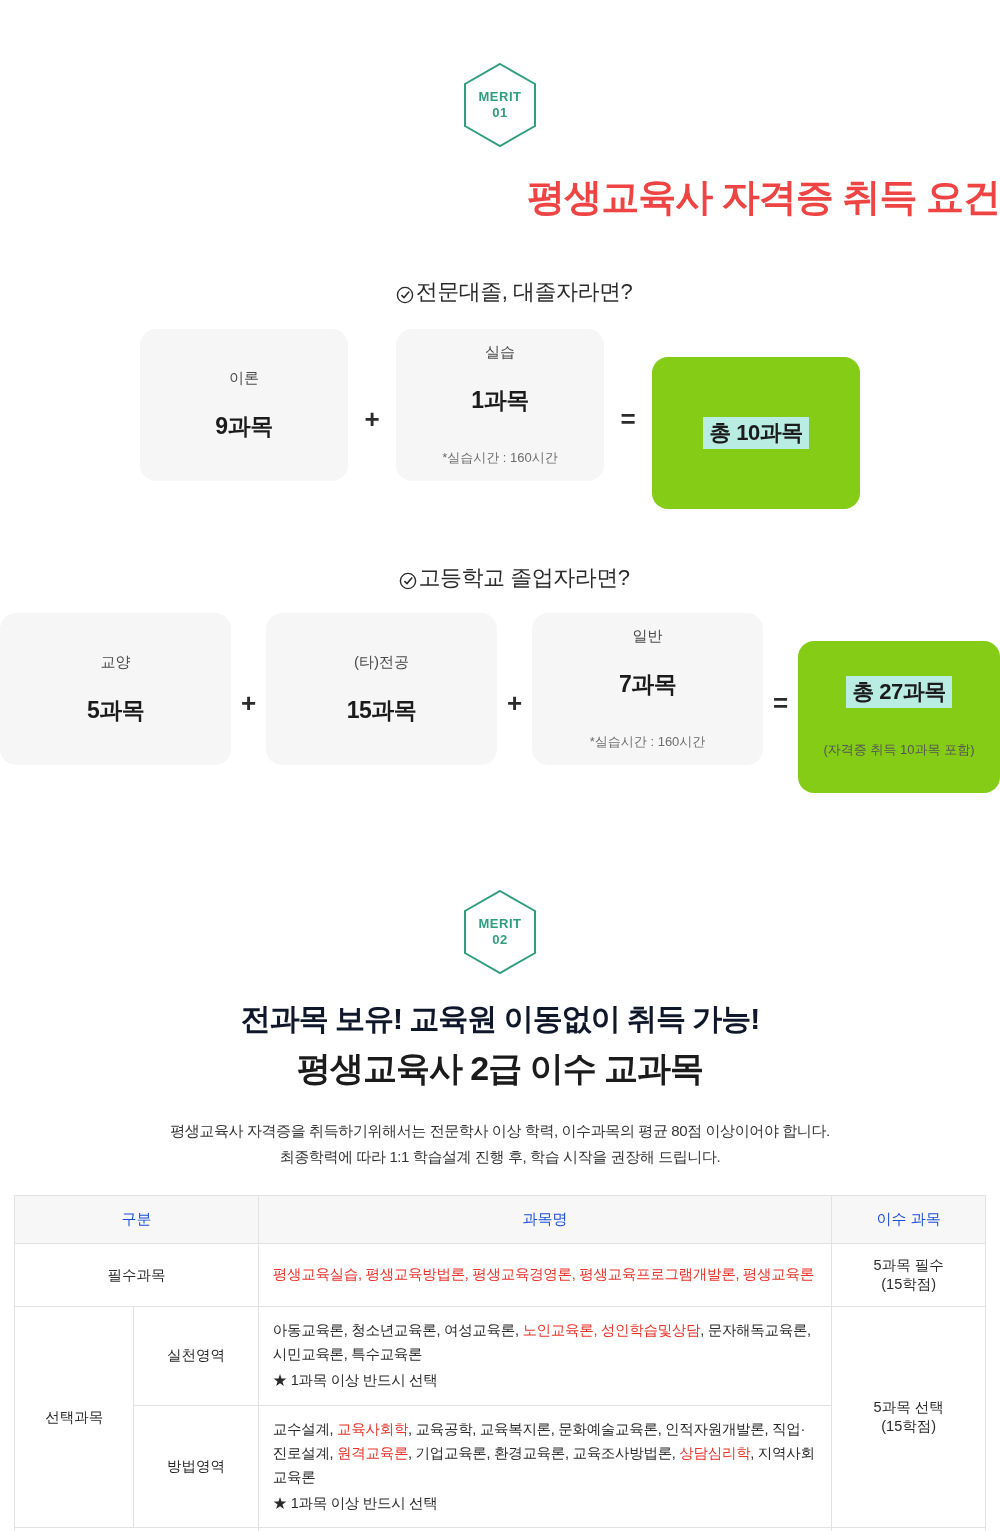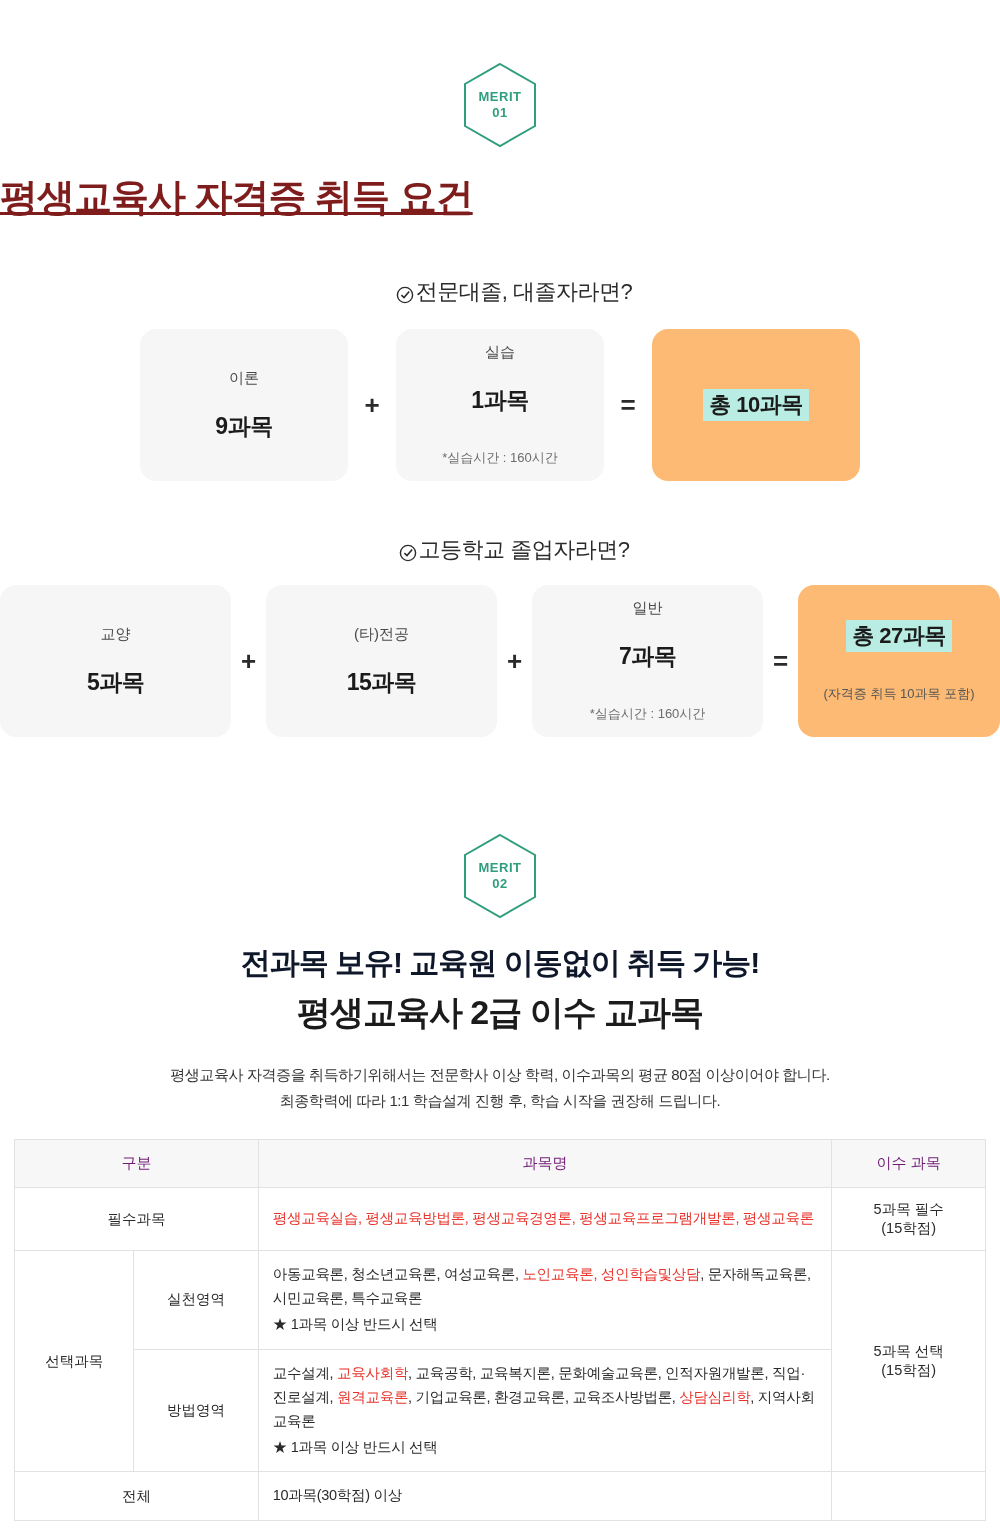--- a/index.html
+++ b/index.html
@@ -50,26 +50,25 @@
   }
   .merit-text .num {
     display: block;
     font-size: 13px;
     font-weight: bold;
   }
 
   
   h1.main-title {
     margin: 24px 0 0 0;
-    text-align: left;
+    text-align: right;
     font-size: 38px;
     font-weight: bold;
     letter-spacing: -1px;
-    color: #7f1d1d;
-    text-decoration: underline;
+    color: #ef4444;
   }
   .sub-q {
     margin-top: 54px;
     text-align: center;
     font-size: 22px;
     color: #2b2b2b;
     letter-spacing: -0.5px;
     display: flex;
     justify-content: center;
     align-items: center;
@@ -121,21 +120,22 @@
   .op {
     display: flex;
     align-items: center;
     justify-content: center;
     font-size: 26px;
     font-weight: bold;
     color: #2b2b2b;
     width: 48px;
   }
   .total-box {
-    background: #fdba74;
+    background: #84cc16;
+    margin-top: 28px;
   }
   .total-box .hl {
     display: inline-block;
     background: #b9ece2;
     padding: 1px 6px;
     font-size: 22px;
     font-weight: bold;
     color: #1b1b1b;
     letter-spacing: -0.5px;
   }
@@ -192,21 +192,21 @@
   }
   table.course-table th,
   table.course-table td {
     border: 1px solid #e2e2e2;
     padding: 12px 14px;
     vertical-align: middle;
   }
   table.course-table thead th {
     background: #f7f7f7;
     font-weight: normal;
-    color: #701a75;
+    color: #1d4ed8;
     text-align: center;
     padding: 14px 10px;
     font-size: 15px;
   }
   td.c-center {
     text-align: center;
   }
   td.c-body {
     line-height: 1.65;
     letter-spacing: -0.3px;

